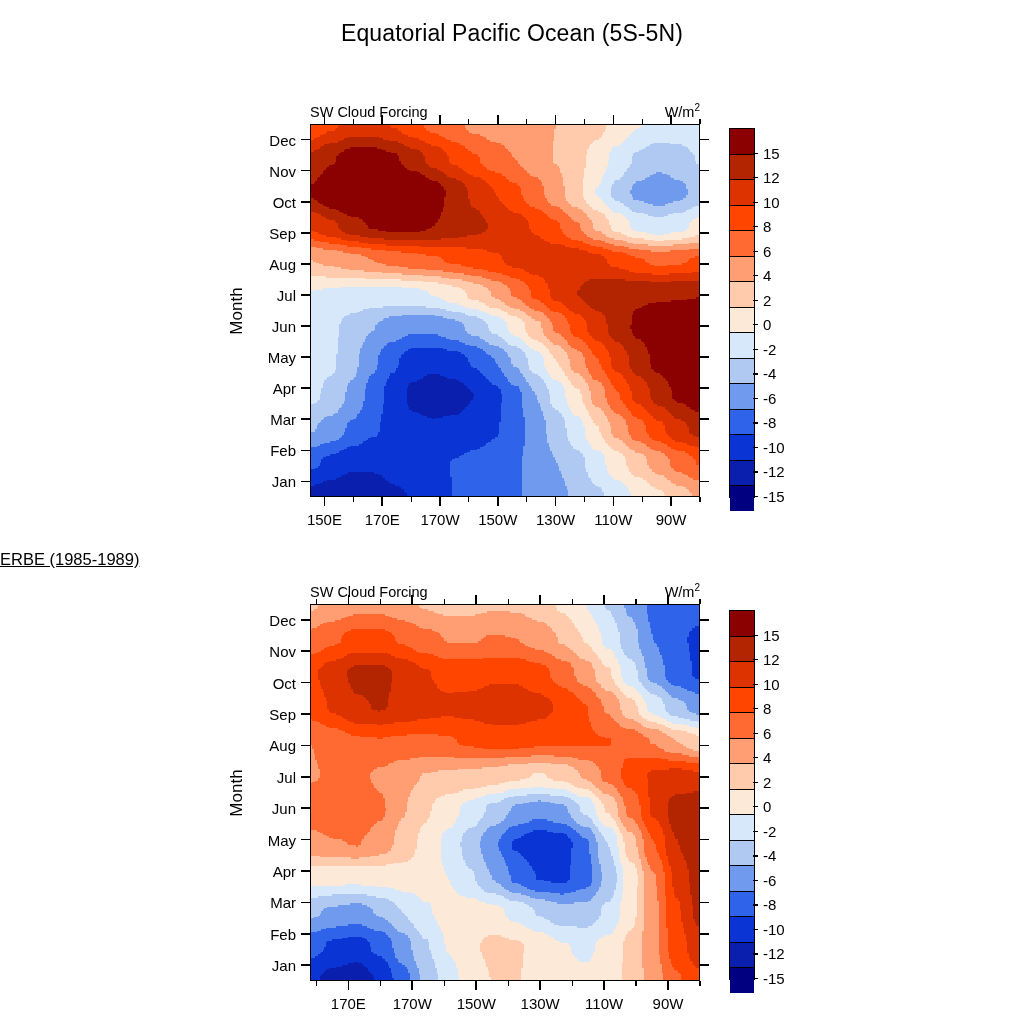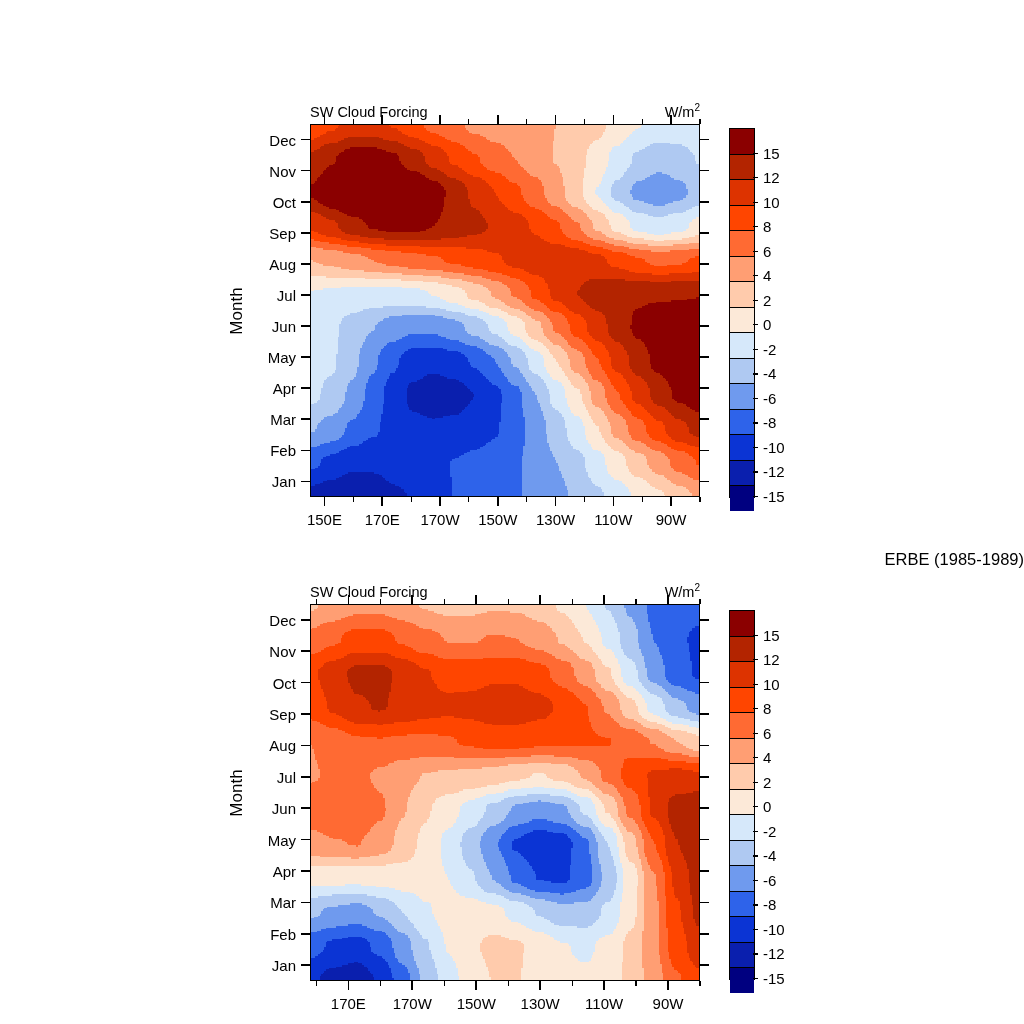--- a/index.html
+++ b/index.html
@@ -17,21 +17,21 @@
   .main-title{
     position:absolute;left:0;right:0;top:20px;
     text-align:center;font-size:23px;letter-spacing:.1px;
   }
   .sub-title{
     position:absolute;left:0;right:0;top:64px;
     text-align:center;font-size:16.5px;
   }
   .mid-title{
     position:absolute;left:0;right:0;top:550px;
-    text-align:right;font-size:16.5px;
+    text-align:left;font-size:16.5px;text-decoration:underline;
   }
 
   
   .panel-head{position:absolute;font-size:14.5px;}
   .panel-head .left{position:absolute;left:0;bottom:0;white-space:nowrap;}
   .panel-head .right{position:absolute;right:0;bottom:0;white-space:nowrap;}
   sup{font-size:10px;vertical-align:super;}
 
   
   .plot{
@@ -73,20 +73,21 @@
   .cbar .cblab{
     position:absolute;left:34px;font-size:15px;white-space:nowrap;
     transform:translateY(-50%);
   }
 </style>
 </head>
 <body>
 
 <div class="page">
 
+  <div class="main-title">Equatorial Pacific Ocean (5S-5N)</div>
   <div class="mid-title">ERBE (1985-1989)</div>
 
   <div class="panel-head" id="head-0" style="left: 310px; width: 390px; top: 98px; height: 22px;">
     <span class="left">SW Cloud Forcing</span>
     <span class="right"><span>W/m</span><sup>2</sup></span>
   </div>
   <div class="plot" id="plot-0" style="left: 310px; top: 124px; width: 390px; height: 373px;">
       <svg viewBox="0 0 390 373" preserveAspectRatio="none">
         <path d="M0.00 0.00h28.95v1.94h-28.95ZM78.00 0.00h36.45v1.94h-36.45ZM0.00 1.49h27.45v1.94h-27.45ZM79.50 1.49h34.95v1.94h-34.95ZM0.00 2.98h25.95v1.94h-25.95ZM85.50 2.98h30.45v1.94h-30.45ZM0.00 4.48h24.45v1.94h-24.45ZM87.00 4.48h30.45v1.94h-30.45ZM0.00 5.97h16.95v1.94h-16.95ZM90.00 5.97h30.45v1.94h-30.45ZM0.00 7.46h15.45v1.94h-15.45ZM91.50 7.46h34.95v1.94h-34.95ZM0.00 8.95h12.45v1.94h-12.45ZM94.50 8.95h34.95v1.94h-34.95ZM0.00 10.44h9.45v1.94h-9.45ZM97.50 10.44h34.95v1.94h-34.95ZM0.00 11.94h6.45v1.94h-6.45ZM103.50 11.94h31.95v1.94h-31.95ZM0.00 13.43h3.45v1.94h-3.45ZM108.00 13.43h28.95v1.94h-28.95ZM111.00 14.92h30.45v1.94h-30.45ZM114.00 16.41h33.45v1.94h-33.45ZM117.00 17.90h33.45v1.94h-33.45ZM120.00 19.40h33.45v1.94h-33.45ZM127.50 20.89h27.45v1.94h-27.45ZM130.50 22.38h25.95v1.94h-25.95ZM132.00 23.87h25.95v1.94h-25.95ZM133.50 25.36h27.45v1.94h-27.45ZM135.00 26.86h27.45v1.94h-27.45ZM136.50 28.35h30.45v1.94h-30.45ZM136.50 29.84h31.95v1.94h-31.95ZM138.00 31.33h31.95v1.94h-31.95ZM138.00 32.82h31.95v1.94h-31.95ZM138.00 34.32h31.95v1.94h-31.95ZM138.00 35.81h31.95v1.94h-31.95ZM139.50 37.30h31.95v1.94h-31.95ZM141.00 38.79h31.95v1.94h-31.95ZM147.00 40.28h27.45v1.94h-27.45ZM148.50 41.78h27.45v1.94h-27.45ZM151.50 43.27h25.95v1.94h-25.95ZM153.00 44.76h27.45v1.94h-27.45ZM154.50 46.25h30.45v1.94h-30.45ZM156.00 47.74h34.95v1.94h-34.95ZM159.00 49.24h33.45v1.94h-33.45ZM162.00 50.73h33.45v1.94h-33.45ZM169.50 52.22h27.45v1.94h-27.45ZM171.00 53.71h27.45v1.94h-27.45ZM174.00 55.20h25.95v1.94h-25.95ZM175.50 56.70h27.45v1.94h-27.45ZM177.00 58.19h30.45v1.94h-30.45ZM178.50 59.68h30.45v1.94h-30.45ZM180.00 61.17h30.45v1.94h-30.45ZM181.50 62.66h30.45v1.94h-30.45ZM183.00 64.16h28.95v1.94h-28.95ZM183.00 65.65h28.95v1.94h-28.95ZM184.50 67.14h27.45v1.94h-27.45ZM186.00 68.63h25.95v1.94h-25.95ZM186.00 70.12h27.45v1.94h-27.45ZM187.50 71.62h25.95v1.94h-25.95ZM189.00 73.11h25.95v1.94h-25.95ZM189.00 74.60h25.95v1.94h-25.95ZM190.50 76.09h25.95v1.94h-25.95ZM192.00 77.58h25.95v1.94h-25.95ZM193.50 79.08h25.95v1.94h-25.95ZM195.00 80.57h25.95v1.94h-25.95ZM196.50 82.06h28.95v1.94h-28.95ZM198.00 83.55h31.95v1.94h-31.95ZM199.50 85.04h33.45v1.94h-33.45ZM202.50 86.54h31.95v1.94h-31.95ZM208.50 88.03h27.45v1.94h-27.45ZM211.50 89.52h25.95v1.94h-25.95ZM213.00 91.01h25.95v1.94h-25.95ZM214.50 92.50h25.95v1.94h-25.95ZM216.00 94.00h27.45v1.94h-27.45ZM217.50 95.49h30.45v1.94h-30.45ZM217.50 96.98h31.95v1.94h-31.95ZM219.00 98.47h31.95v1.94h-31.95ZM219.00 99.96h31.95v1.94h-31.95ZM219.00 101.46h31.95v1.94h-31.95ZM219.00 102.95h31.95v1.94h-31.95ZM220.50 104.44h31.95v1.94h-31.95ZM0.00 105.93h3.45v1.94h-3.45ZM220.50 105.93h31.95v1.94h-31.95ZM0.00 107.42h7.95v1.94h-7.95ZM222.00 107.42h31.95v1.94h-31.95ZM0.00 108.92h10.95v1.94h-10.95ZM223.50 108.92h31.95v1.94h-31.95ZM0.00 110.41h15.45v1.94h-15.45ZM228.00 110.41h28.95v1.94h-28.95ZM0.00 111.90h25.95v1.94h-25.95ZM229.50 111.90h28.95v1.94h-28.95ZM0.00 113.39h30.45v1.94h-30.45ZM231.00 113.39h30.45v1.94h-30.45ZM3.00 114.88h33.45v1.94h-33.45ZM234.00 114.88h34.95v1.94h-34.95ZM9.00 116.38h39.45v1.94h-39.45ZM237.00 116.38h36.45v1.94h-36.45ZM18.00 117.87h39.45v1.94h-39.45ZM240.00 117.87h36.45v1.94h-36.45ZM28.50 119.36h46.95v1.94h-46.95ZM250.50 119.36h30.45v1.94h-30.45ZM36.00 120.85h73.95v1.94h-73.95ZM255.00 120.85h31.95v1.94h-31.95ZM49.50 122.34h106.95v1.94h-106.95ZM259.50 122.34h34.95v1.94h-34.95ZM60.00 123.84h112.95v1.94h-112.95ZM268.50 123.84h30.45v1.94h-30.45ZM73.50 125.33h103.95v1.94h-103.95ZM274.50 125.33h28.95v1.94h-28.95ZM90.00 126.82h91.95v1.94h-91.95ZM277.50 126.82h36.45v1.94h-36.45ZM106.50 128.31h82.95v1.94h-82.95ZM282.00 128.31h36.45v1.94h-36.45ZM115.50 129.80h75.45v1.94h-75.45ZM291.00 129.80h30.45v1.94h-30.45ZM127.50 131.30h64.95v1.94h-64.95ZM294.00 131.30h31.95v1.94h-31.95ZM385.50 131.30h4.95v1.94h-4.95ZM130.50 132.79h61.95v1.94h-61.95ZM295.50 132.79h37.95v1.94h-37.95ZM381.00 132.79h9.45v1.94h-9.45ZM132.00 134.28h60.45v1.94h-60.45ZM297.00 134.28h39.45v1.94h-39.45ZM379.50 134.28h10.95v1.94h-10.95ZM133.50 135.77h60.45v1.94h-60.45ZM297.00 135.77h39.45v1.94h-39.45ZM378.00 135.77h12.45v1.94h-12.45ZM135.00 137.26h58.95v1.94h-58.95ZM297.00 137.26h40.95v1.94h-40.95ZM376.50 137.26h13.95v1.94h-13.95ZM139.50 138.76h57.45v1.94h-57.45ZM298.50 138.76h42.45v1.94h-42.45ZM372.00 138.76h18.45v1.94h-18.45ZM150.00 140.25h48.45v1.94h-48.45ZM300.00 140.25h45.45v1.94h-45.45ZM357.00 140.25h33.45v1.94h-33.45ZM154.50 141.74h48.45v1.94h-48.45ZM301.50 141.74h88.95v1.94h-88.95ZM162.00 143.23h48.45v1.94h-48.45ZM309.00 143.23h81.45v1.94h-81.45ZM172.50 144.72h42.45v1.94h-42.45ZM315.00 144.72h75.45v1.94h-75.45ZM177.00 146.22h39.45v1.94h-39.45ZM319.50 146.22h70.95v1.94h-70.95ZM186.00 147.71h33.45v1.94h-33.45ZM325.50 147.71h57.45v1.94h-57.45ZM192.00 149.20h30.45v1.94h-30.45ZM342.00 149.20h18.45v1.94h-18.45ZM196.50 150.69h33.45v1.94h-33.45ZM199.50 152.18h33.45v1.94h-33.45ZM205.50 153.68h28.95v1.94h-28.95ZM210.00 155.17h25.95v1.94h-25.95ZM213.00 156.66h22.95v1.94h-22.95ZM214.50 158.15h22.95v1.94h-22.95ZM216.00 159.64h22.95v1.94h-22.95ZM217.50 161.14h21.45v1.94h-21.45ZM219.00 162.63h19.95v1.94h-19.95ZM219.00 164.12h21.45v1.94h-21.45ZM220.50 165.61h19.95v1.94h-19.95ZM220.50 167.10h19.95v1.94h-19.95ZM220.50 168.60h19.95v1.94h-19.95ZM220.50 170.09h19.95v1.94h-19.95ZM220.50 171.58h21.45v1.94h-21.45ZM222.00 173.07h19.95v1.94h-19.95ZM226.50 174.56h16.95v1.94h-16.95ZM229.50 176.06h19.95v1.94h-19.95ZM231.00 177.55h21.45v1.94h-21.45ZM234.00 179.04h19.95v1.94h-19.95ZM235.50 180.53h19.95v1.94h-19.95ZM237.00 182.02h19.95v1.94h-19.95ZM238.50 183.52h19.95v1.94h-19.95ZM240.00 185.01h19.95v1.94h-19.95ZM243.00 186.50h19.95v1.94h-19.95ZM249.00 187.99h15.45v1.94h-15.45ZM252.00 189.48h18.45v1.94h-18.45ZM253.50 190.98h18.45v1.94h-18.45ZM255.00 192.47h18.45v1.94h-18.45ZM256.50 193.96h18.45v1.94h-18.45ZM256.50 195.45h19.95v1.94h-19.95ZM258.00 196.94h18.45v1.94h-18.45ZM258.00 198.44h19.95v1.94h-19.95ZM259.50 199.93h18.45v1.94h-18.45ZM259.50 201.42h18.45v1.94h-18.45ZM259.50 202.91h18.45v1.94h-18.45ZM259.50 204.40h18.45v1.94h-18.45ZM259.50 205.90h18.45v1.94h-18.45ZM261.00 207.39h18.45v1.94h-18.45ZM261.00 208.88h18.45v1.94h-18.45ZM262.50 210.37h18.45v1.94h-18.45ZM264.00 211.86h18.45v1.94h-18.45ZM268.50 213.36h15.45v1.94h-15.45ZM271.50 214.85h13.95v1.94h-13.95ZM273.00 216.34h16.95v1.94h-16.95ZM274.50 217.83h18.45v1.94h-18.45ZM276.00 219.32h18.45v1.94h-18.45ZM277.50 220.82h18.45v1.94h-18.45ZM277.50 222.31h18.45v1.94h-18.45ZM279.00 223.80h18.45v1.94h-18.45ZM280.50 225.29h18.45v1.94h-18.45ZM282.00 226.78h16.95v1.94h-16.95ZM282.00 228.28h18.45v1.94h-18.45ZM283.50 229.77h16.95v1.94h-16.95ZM285.00 231.26h15.45v1.94h-15.45ZM286.50 232.75h15.45v1.94h-15.45ZM288.00 234.24h13.95v1.94h-13.95ZM289.50 235.74h12.45v1.94h-12.45ZM289.50 237.23h12.45v1.94h-12.45ZM289.50 238.72h12.45v1.94h-12.45ZM291.00 240.21h10.95v1.94h-10.95ZM291.00 241.70h12.45v1.94h-12.45ZM292.50 243.20h10.95v1.94h-10.95ZM292.50 244.69h12.45v1.94h-12.45ZM294.00 246.18h12.45v1.94h-12.45ZM295.50 247.67h13.95v1.94h-13.95ZM295.50 249.16h16.95v1.94h-16.95ZM297.00 250.66h16.95v1.94h-16.95ZM297.00 252.15h16.95v1.94h-16.95ZM298.50 253.64h16.95v1.94h-16.95ZM300.00 255.13h16.95v1.94h-16.95ZM300.00 256.62h16.95v1.94h-16.95ZM301.50 258.12h16.95v1.94h-16.95ZM301.50 259.61h18.45v1.94h-18.45ZM303.00 261.10h16.95v1.94h-16.95ZM304.50 262.59h16.95v1.94h-16.95ZM304.50 264.08h16.95v1.94h-16.95ZM306.00 265.58h15.45v1.94h-15.45ZM307.50 267.07h15.45v1.94h-15.45ZM309.00 268.56h13.95v1.94h-13.95ZM310.50 270.05h12.45v1.94h-12.45ZM310.50 271.54h12.45v1.94h-12.45ZM310.50 273.04h12.45v1.94h-12.45ZM310.50 274.53h12.45v1.94h-12.45ZM312.00 276.02h12.45v1.94h-12.45ZM313.50 277.51h12.45v1.94h-12.45ZM313.50 279.00h13.95v1.94h-13.95ZM315.00 280.50h16.95v1.94h-16.95ZM316.50 281.99h16.95v1.94h-16.95ZM316.50 283.48h18.45v1.94h-18.45ZM318.00 284.97h18.45v1.94h-18.45ZM319.50 286.46h18.45v1.94h-18.45ZM321.00 287.96h18.45v1.94h-18.45ZM321.00 289.45h19.95v1.94h-19.95ZM322.50 290.94h19.95v1.94h-19.95ZM324.00 292.43h19.95v1.94h-19.95ZM327.00 293.92h18.45v1.94h-18.45ZM331.50 295.42h15.45v1.94h-15.45ZM333.00 296.91h19.95v1.94h-19.95ZM334.50 298.40h19.95v1.94h-19.95ZM334.50 299.89h19.95v1.94h-19.95ZM336.00 301.38h19.95v1.94h-19.95ZM336.00 302.88h19.95v1.94h-19.95ZM336.00 304.37h19.95v1.94h-19.95ZM336.00 305.86h19.95v1.94h-19.95ZM336.00 307.35h21.45v1.94h-21.45ZM337.50 308.84h19.95v1.94h-19.95ZM339.00 310.34h19.95v1.94h-19.95ZM339.00 311.83h21.45v1.94h-21.45ZM340.50 313.32h21.45v1.94h-21.45ZM342.00 314.81h21.45v1.94h-21.45ZM345.00 316.30h21.45v1.94h-21.45ZM351.00 317.80h22.95v1.94h-22.95ZM354.00 319.29h24.45v1.94h-24.45ZM357.00 320.78h24.45v1.94h-24.45ZM358.50 322.27h27.45v1.94h-27.45ZM361.50 323.76h28.95v1.94h-28.95ZM364.50 325.26h25.95v1.94h-25.95ZM367.50 326.75h22.95v1.94h-22.95ZM375.00 328.24h15.45v1.94h-15.45ZM378.00 329.73h12.45v1.94h-12.45ZM379.50 331.22h10.95v1.94h-10.95ZM382.50 332.72h7.95v1.94h-7.95ZM384.00 334.21h6.45v1.94h-6.45ZM385.50 335.70h4.95v1.94h-4.95ZM387.00 337.19h3.45v1.94h-3.45ZM387.00 338.68h3.45v1.94h-3.45ZM387.00 340.18h3.45v1.94h-3.45Z" fill="#FF4500" shape-rendering="crispEdges"></path>
         <path d="M28.50 0.00h49.95v1.94h-49.95ZM27.00 1.49h52.95v1.94h-52.95ZM25.50 2.98h60.45v1.94h-60.45ZM24.00 4.48h63.45v1.94h-63.45ZM16.50 5.97h73.95v1.94h-73.95ZM15.00 7.46h76.95v1.94h-76.95ZM12.00 8.95h82.95v1.94h-82.95ZM9.00 10.44h88.95v1.94h-88.95ZM6.00 11.94h31.95v1.94h-31.95ZM67.50 11.94h36.45v1.94h-36.45ZM3.00 13.43h30.45v1.94h-30.45ZM72.00 13.43h36.45v1.94h-36.45ZM0.00 14.92h30.45v1.94h-30.45ZM78.00 14.92h33.45v1.94h-33.45ZM0.00 16.41h27.45v1.94h-27.45ZM87.00 16.41h27.45v1.94h-27.45ZM0.00 17.90h18.45v1.94h-18.45ZM90.00 17.90h27.45v1.94h-27.45ZM0.00 19.40h13.95v1.94h-13.95ZM93.00 19.40h27.45v1.94h-27.45ZM0.00 20.89h10.95v1.94h-10.95ZM96.00 20.89h31.95v1.94h-31.95ZM0.00 22.38h9.45v1.94h-9.45ZM99.00 22.38h31.95v1.94h-31.95ZM0.00 23.87h6.45v1.94h-6.45ZM106.50 23.87h25.95v1.94h-25.95ZM0.00 25.36h3.45v1.94h-3.45ZM109.50 25.36h24.45v1.94h-24.45ZM111.00 26.86h24.45v1.94h-24.45ZM112.50 28.35h24.45v1.94h-24.45ZM112.50 29.84h24.45v1.94h-24.45ZM114.00 31.33h24.45v1.94h-24.45ZM114.00 32.82h24.45v1.94h-24.45ZM114.00 34.32h24.45v1.94h-24.45ZM114.00 35.81h24.45v1.94h-24.45ZM115.50 37.30h24.45v1.94h-24.45ZM117.00 38.79h24.45v1.94h-24.45ZM118.50 40.28h28.95v1.94h-28.95ZM120.00 41.78h28.95v1.94h-28.95ZM126.00 43.27h25.95v1.94h-25.95ZM129.00 44.76h24.45v1.94h-24.45ZM130.50 46.25h24.45v1.94h-24.45ZM133.50 47.74h22.95v1.94h-22.95ZM135.00 49.24h24.45v1.94h-24.45ZM136.50 50.73h25.95v1.94h-25.95ZM139.50 52.22h30.45v1.94h-30.45ZM145.50 53.71h25.95v1.94h-25.95ZM148.50 55.20h25.95v1.94h-25.95ZM151.50 56.70h24.45v1.94h-24.45ZM153.00 58.19h24.45v1.94h-24.45ZM154.50 59.68h24.45v1.94h-24.45ZM154.50 61.17h25.95v1.94h-25.95ZM156.00 62.66h25.95v1.94h-25.95ZM156.00 64.16h27.45v1.94h-27.45ZM157.50 65.65h25.95v1.94h-25.95ZM157.50 67.14h27.45v1.94h-27.45ZM157.50 68.63h28.95v1.94h-28.95ZM157.50 70.12h28.95v1.94h-28.95ZM157.50 71.62h30.45v1.94h-30.45ZM157.50 73.11h31.95v1.94h-31.95ZM159.00 74.60h30.45v1.94h-30.45ZM159.00 76.09h31.95v1.94h-31.95ZM159.00 77.58h33.45v1.94h-33.45ZM160.50 79.08h33.45v1.94h-33.45ZM160.50 80.57h34.95v1.94h-34.95ZM162.00 82.06h34.95v1.94h-34.95ZM165.00 83.55h33.45v1.94h-33.45ZM168.00 85.04h31.95v1.94h-31.95ZM0.00 86.54h4.95v1.94h-4.95ZM169.50 86.54h33.45v1.94h-33.45ZM0.00 88.03h7.95v1.94h-7.95ZM169.50 88.03h39.45v1.94h-39.45ZM0.00 89.52h10.95v1.94h-10.95ZM171.00 89.52h40.95v1.94h-40.95ZM0.00 91.01h12.45v1.94h-12.45ZM172.50 91.01h40.95v1.94h-40.95ZM0.00 92.50h15.45v1.94h-15.45ZM172.50 92.50h42.45v1.94h-42.45ZM0.00 94.00h18.45v1.94h-18.45ZM174.00 94.00h42.45v1.94h-42.45ZM0.00 95.49h24.45v1.94h-24.45ZM175.50 95.49h42.45v1.94h-42.45ZM0.00 96.98h25.95v1.94h-25.95ZM175.50 96.98h42.45v1.94h-42.45ZM0.00 98.47h27.45v1.94h-27.45ZM177.00 98.47h42.45v1.94h-42.45ZM0.00 99.96h27.45v1.94h-27.45ZM177.00 99.96h42.45v1.94h-42.45ZM0.00 101.46h27.45v1.94h-27.45ZM177.00 101.46h42.45v1.94h-42.45ZM0.00 102.95h28.95v1.94h-28.95ZM177.00 102.95h42.45v1.94h-42.45ZM0.00 104.44h30.45v1.94h-30.45ZM175.50 104.44h45.45v1.94h-45.45ZM3.00 105.93h28.95v1.94h-28.95ZM174.00 105.93h46.95v1.94h-46.95ZM7.50 107.42h27.45v1.94h-27.45ZM171.00 107.42h51.45v1.94h-51.45ZM10.50 108.92h28.95v1.94h-28.95ZM166.50 108.92h57.45v1.94h-57.45ZM15.00 110.41h34.95v1.94h-34.95ZM156.00 110.41h72.45v1.94h-72.45ZM25.50 111.90h31.95v1.94h-31.95ZM148.50 111.90h81.45v1.94h-81.45ZM30.00 113.39h43.95v1.94h-43.95ZM130.50 113.39h100.95v1.94h-100.95ZM36.00 114.88h198.45v1.94h-198.45ZM48.00 116.38h189.45v1.94h-189.45ZM57.00 117.87h183.45v1.94h-183.45ZM75.00 119.36h175.95v1.94h-175.95ZM109.50 120.85h145.95v1.94h-145.95ZM156.00 122.34h103.95v1.94h-103.95ZM172.50 123.84h96.45v1.94h-96.45ZM177.00 125.33h97.95v1.94h-97.95ZM181.50 126.82h96.45v1.94h-96.45ZM189.00 128.31h93.45v1.94h-93.45ZM190.50 129.80h100.95v1.94h-100.95ZM192.00 131.30h102.45v1.94h-102.45ZM192.00 132.79h103.95v1.94h-103.95ZM192.00 134.28h105.45v1.94h-105.45ZM193.50 135.77h103.95v1.94h-103.95ZM193.50 137.26h103.95v1.94h-103.95ZM196.50 138.76h102.45v1.94h-102.45ZM198.00 140.25h102.45v1.94h-102.45ZM202.50 141.74h99.45v1.94h-99.45ZM210.00 143.23h99.45v1.94h-99.45ZM214.50 144.72h100.95v1.94h-100.95ZM216.00 146.22h103.95v1.94h-103.95ZM219.00 147.71h106.95v1.94h-106.95ZM382.50 147.71h7.95v1.94h-7.95ZM222.00 149.20h120.45v1.94h-120.45ZM360.00 149.20h30.45v1.94h-30.45ZM229.50 150.69h160.95v1.94h-160.95ZM232.50 152.18h157.95v1.94h-157.95ZM234.00 153.68h156.45v1.94h-156.45ZM235.50 155.17h43.95v1.94h-43.95ZM315.00 155.17h75.45v1.94h-75.45ZM235.50 156.66h40.95v1.94h-40.95ZM340.50 156.66h21.45v1.94h-21.45ZM237.00 158.15h37.95v1.94h-37.95ZM238.50 159.64h34.95v1.94h-34.95ZM238.50 161.14h33.45v1.94h-33.45ZM238.50 162.63h31.95v1.94h-31.95ZM240.00 164.12h30.45v1.94h-30.45ZM240.00 165.61h28.95v1.94h-28.95ZM240.00 167.10h27.45v1.94h-27.45ZM240.00 168.60h27.45v1.94h-27.45ZM240.00 170.09h28.95v1.94h-28.95ZM241.50 171.58h28.95v1.94h-28.95ZM241.50 173.07h30.45v1.94h-30.45ZM243.00 174.56h30.45v1.94h-30.45ZM249.00 176.06h25.95v1.94h-25.95ZM252.00 177.55h24.45v1.94h-24.45ZM253.50 179.04h24.45v1.94h-24.45ZM255.00 180.53h24.45v1.94h-24.45ZM256.50 182.02h24.45v1.94h-24.45ZM258.00 183.52h24.45v1.94h-24.45ZM259.50 185.01h25.95v1.94h-25.95ZM262.50 186.50h27.45v1.94h-27.45ZM264.00 187.99h28.95v1.94h-28.95ZM270.00 189.48h24.45v1.94h-24.45ZM271.50 190.98h24.45v1.94h-24.45ZM273.00 192.47h22.95v1.94h-22.95ZM274.50 193.96h22.95v1.94h-22.95ZM276.00 195.45h21.45v1.94h-21.45ZM276.00 196.94h21.45v1.94h-21.45ZM277.50 198.44h19.95v1.94h-19.95ZM277.50 199.93h21.45v1.94h-21.45ZM277.50 201.42h21.45v1.94h-21.45ZM277.50 202.91h21.45v1.94h-21.45ZM277.50 204.40h21.45v1.94h-21.45ZM277.50 205.90h21.45v1.94h-21.45ZM279.00 207.39h19.95v1.94h-19.95ZM279.00 208.88h21.45v1.94h-21.45ZM280.50 210.37h19.95v1.94h-19.95ZM282.00 211.86h19.95v1.94h-19.95ZM283.50 213.36h19.95v1.94h-19.95ZM285.00 214.85h19.95v1.94h-19.95ZM289.50 216.34h16.95v1.94h-16.95ZM292.50 217.83h18.45v1.94h-18.45ZM294.00 219.32h18.45v1.94h-18.45ZM295.50 220.82h18.45v1.94h-18.45ZM295.50 222.31h19.95v1.94h-19.95ZM297.00 223.80h18.45v1.94h-18.45ZM298.50 225.29h18.45v1.94h-18.45ZM298.50 226.78h19.95v1.94h-19.95ZM300.00 228.28h18.45v1.94h-18.45ZM300.00 229.77h18.45v1.94h-18.45ZM300.00 231.26h19.95v1.94h-19.95ZM301.50 232.75h18.45v1.94h-18.45ZM301.50 234.24h18.45v1.94h-18.45ZM301.50 235.74h18.45v1.94h-18.45ZM301.50 237.23h18.45v1.94h-18.45ZM301.50 238.72h18.45v1.94h-18.45ZM301.50 240.21h18.45v1.94h-18.45ZM303.00 241.70h18.45v1.94h-18.45ZM303.00 243.20h18.45v1.94h-18.45ZM304.50 244.69h18.45v1.94h-18.45ZM306.00 246.18h16.95v1.94h-16.95ZM309.00 247.67h15.45v1.94h-15.45ZM312.00 249.16h13.95v1.94h-13.95ZM313.50 250.66h13.95v1.94h-13.95ZM313.50 252.15h18.45v1.94h-18.45ZM315.00 253.64h18.45v1.94h-18.45ZM316.50 255.13h18.45v1.94h-18.45ZM316.50 256.62h19.95v1.94h-19.95ZM318.00 258.12h19.95v1.94h-19.95ZM319.50 259.61h18.45v1.94h-18.45ZM319.50 261.10h19.95v1.94h-19.95ZM321.00 262.59h18.45v1.94h-18.45ZM321.00 264.08h19.95v1.94h-19.95ZM321.00 265.58h19.95v1.94h-19.95ZM322.50 267.07h18.45v1.94h-18.45ZM322.50 268.56h18.45v1.94h-18.45ZM322.50 270.05h18.45v1.94h-18.45ZM322.50 271.54h18.45v1.94h-18.45ZM322.50 273.04h19.95v1.94h-19.95ZM322.50 274.53h19.95v1.94h-19.95ZM324.00 276.02h19.95v1.94h-19.95ZM325.50 277.51h18.45v1.94h-18.45ZM327.00 279.00h18.45v1.94h-18.45ZM331.50 280.50h16.95v1.94h-16.95ZM333.00 281.99h19.95v1.94h-19.95ZM334.50 283.48h21.45v1.94h-21.45ZM336.00 284.97h21.45v1.94h-21.45ZM337.50 286.46h21.45v1.94h-21.45ZM339.00 287.96h21.45v1.94h-21.45ZM340.50 289.45h21.45v1.94h-21.45ZM342.00 290.94h21.45v1.94h-21.45ZM343.50 292.43h21.45v1.94h-21.45ZM345.00 293.92h21.45v1.94h-21.45ZM346.50 295.42h25.95v1.94h-25.95ZM352.50 296.91h22.95v1.94h-22.95ZM354.00 298.40h22.95v1.94h-22.95ZM354.00 299.89h24.45v1.94h-24.45ZM355.50 301.38h22.95v1.94h-22.95ZM355.50 302.88h24.45v1.94h-24.45ZM355.50 304.37h24.45v1.94h-24.45ZM355.50 305.86h24.45v1.94h-24.45ZM357.00 307.35h22.95v1.94h-22.95ZM357.00 308.84h24.45v1.94h-24.45ZM358.50 310.34h25.95v1.94h-25.95ZM360.00 311.83h27.45v1.94h-27.45ZM361.50 313.32h28.95v1.94h-28.95ZM363.00 314.81h27.45v1.94h-27.45ZM366.00 316.30h24.45v1.94h-24.45ZM373.50 317.80h16.95v1.94h-16.95ZM378.00 319.29h12.45v1.94h-12.45ZM381.00 320.78h9.45v1.94h-9.45ZM385.50 322.27h4.95v1.94h-4.95Z" fill="#DD3300" shape-rendering="crispEdges"></path>

